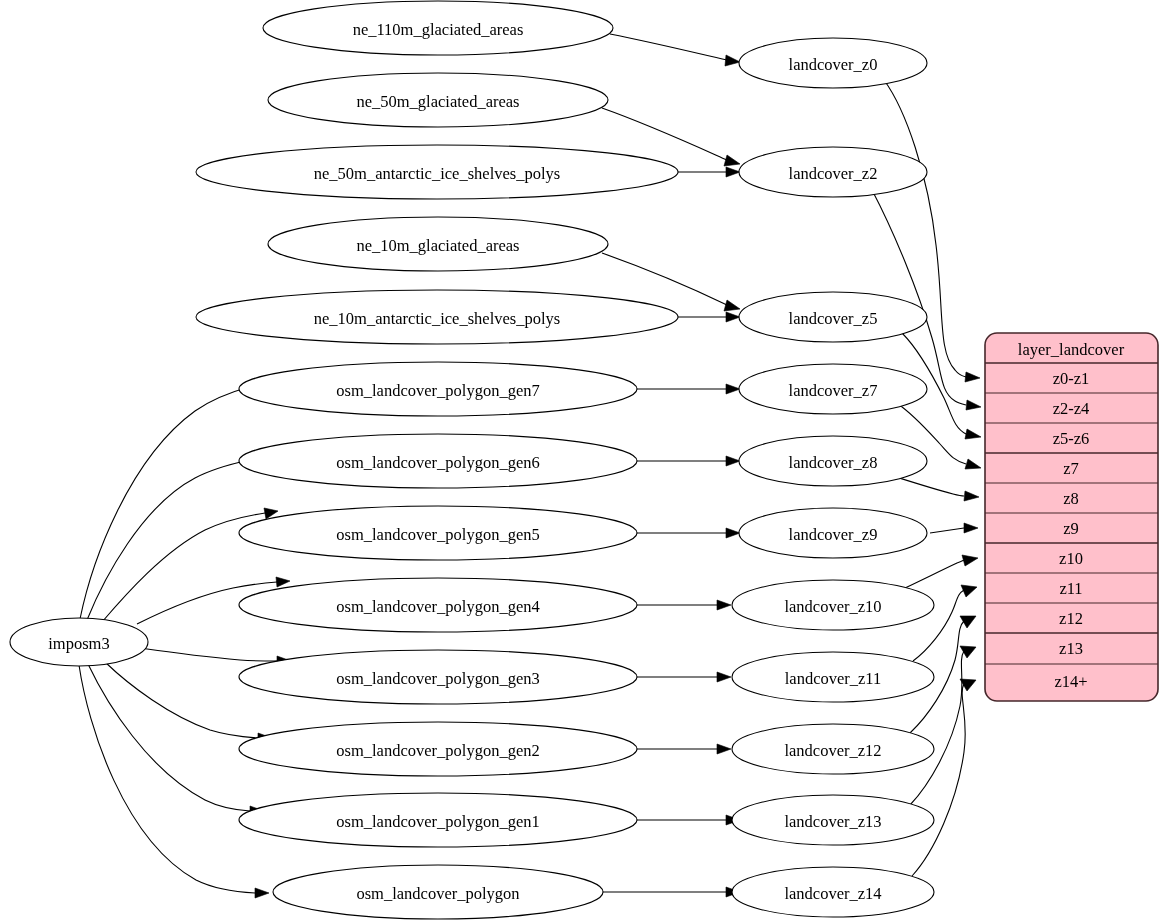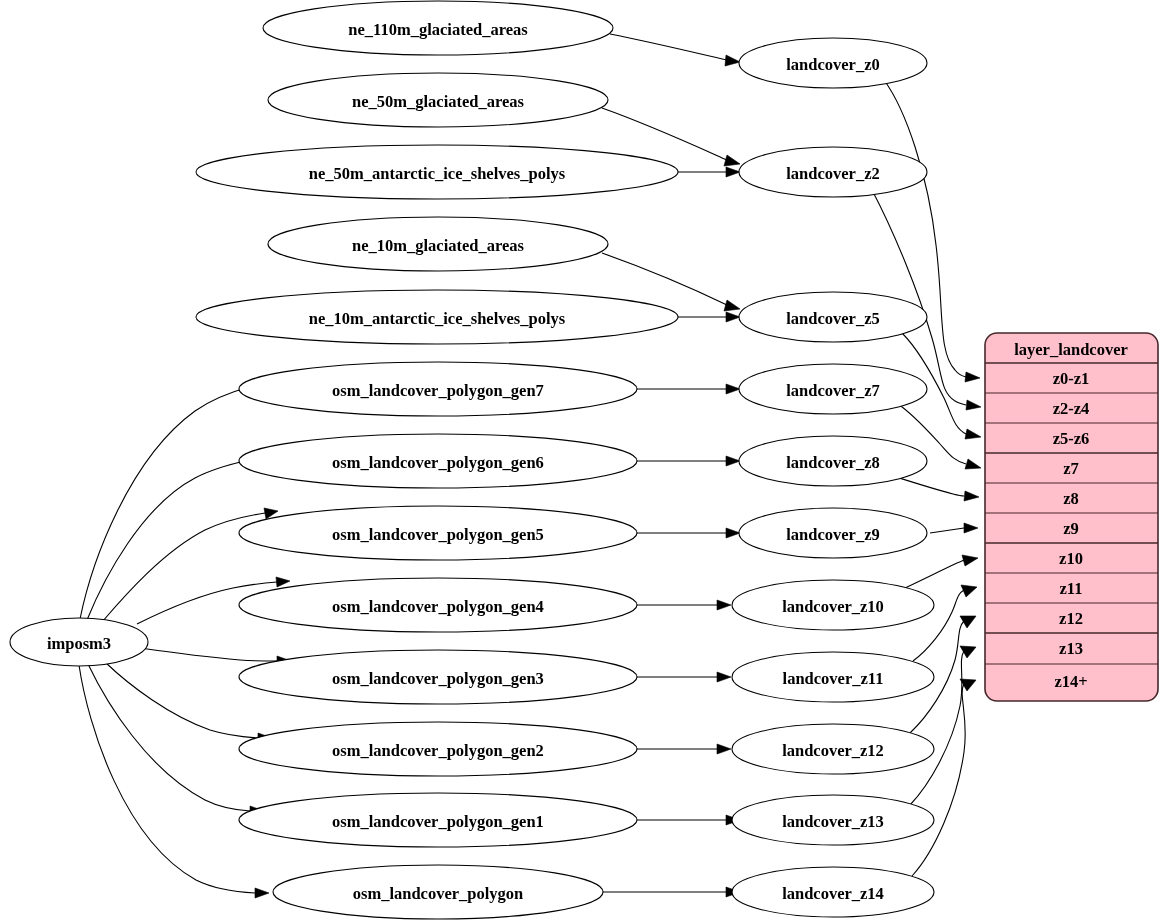--- a/index.html
+++ b/index.html
@@ -7,21 +7,20 @@
     padding: 0;
     background: #ffffff;
   }
   #canvas {
     position: relative;
     width: 1165px;
     height: 923px;
     background: #ffffff;
     font-family: "Liberation Serif", "DejaVu Serif", serif;
     overflow: hidden;
-    font-weight: bold;
   }
   svg#graph {
     position: absolute;
     left: 0;
     top: 0;
     width: 1165px;
     height: 923px;
   }
   .node-ellipse {
     fill: #ffffff;

